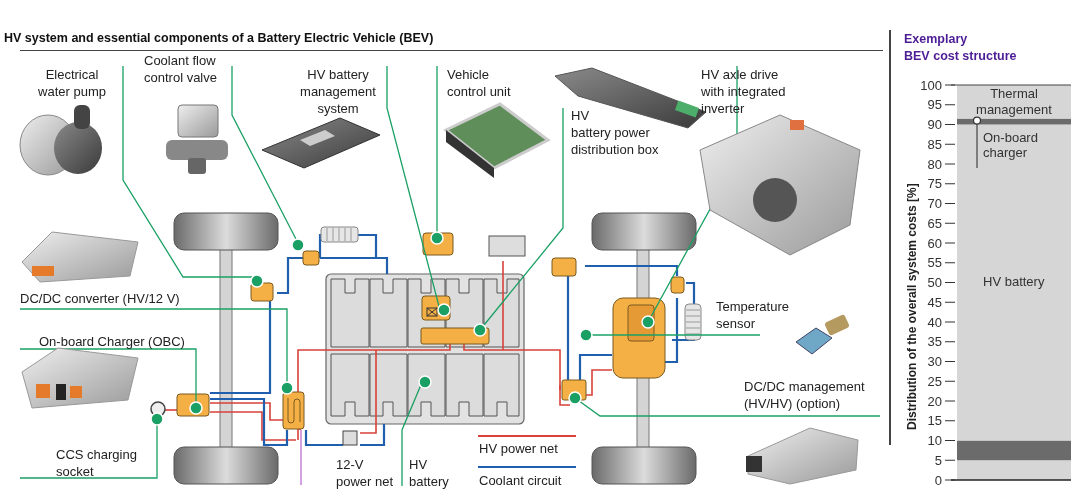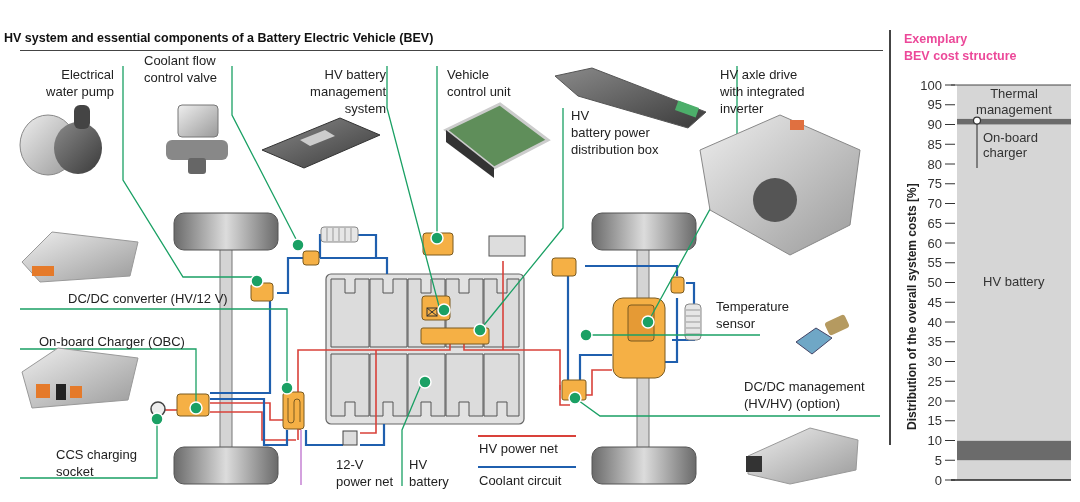--- a/index.html
+++ b/index.html
@@ -3,22 +3,22 @@
 <meta charset="utf-8">
 <style>
   html, body { margin:0; padding:0; background:#ffffff; }
   body { width:1080px; height:502px; position:relative; overflow:hidden;
          font-family:"Liberation Sans", "DejaVu Sans", sans-serif; color:#222; }
   .abs { position:absolute; }
   .title { left:4px; top:31px; font-weight:bold; font-size:12.5px; color:#111; }
   .title-rule { left:20px; top:50px; width:863px; height:1px; background:#444; }
   .vsep { left:889px; top:30px; width:1.5px; height:415px; background:#444; }
   .lbl { font-size:13px; line-height:17px; color:#222; }
-  .r { text-align:right; }
-  .chart-title { left:904px; top:31px; font-weight:bold; font-size:12.5px; line-height:17px; color:#ec4899; }
+  .r { text-align:center; }
+  .chart-title { left:904px; top:31px; font-weight:bold; font-size:12.5px; line-height:17px; color:#4c1d95; }
   svg.diagram { position:absolute; left:0; top:0; }
 </style>
 </head>
 <body>
 
 <div class="abs title">HV system and essential components of a Battery Electric Vehicle (BEV)</div>
 <div class="abs title-rule"></div>
 <div class="abs vsep"></div>
 
 <svg class="diagram" width="1080" height="502" viewBox="0 0 1080 502">
@@ -228,24 +228,24 @@
 <div class="abs lbl" style="left:144px;top:52px;white-space:pre;">Coolant flow
 control valve</div>
 <div class="abs lbl r" style="left:290px;top:66px;width:96px;white-space:pre;">HV battery
 management
 system</div>
 <div class="abs lbl" style="left:447px;top:66px;white-space:pre;">Vehicle
 control unit</div>
 <div class="abs lbl" style="left:571px;top:107px;white-space:pre;">HV
 battery power
 distribution box</div>
-<div class="abs lbl" style="left:720px;top:66px;white-space:pre;">HV axle drive
+<div class="abs lbl" style="left:701px;top:66px;white-space:pre;">HV axle drive
 with integrated
 inverter</div>
-<div class="abs lbl" style="left:20px;top:290px;white-space:pre;margin-left:48px;">DC/DC converter (HV/12 V)</div>
+<div class="abs lbl" style="left:20px;top:290px;white-space:pre;">DC/DC converter (HV/12 V)</div>
 <div class="abs lbl" style="left:20px;top:333px;white-space:pre;margin-left:19px;">On-board Charger (OBC)</div>
 <div class="abs lbl" style="left:20px;top:446px;white-space:pre;margin-left:36px;">CCS charging
 socket</div>
 <div class="abs lbl" style="left:312px;top:456px;white-space:pre;margin-left:24px;">12-V
 power net</div>
 <div class="abs lbl" style="left:409px;top:456px;white-space:pre;">HV
 battery</div>
 <div class="abs lbl" style="left:716px;top:298px;white-space:pre;">Temperature
 sensor</div>
 <div class="abs lbl" style="left:744px;top:378px;white-space:pre;">DC/DC management

